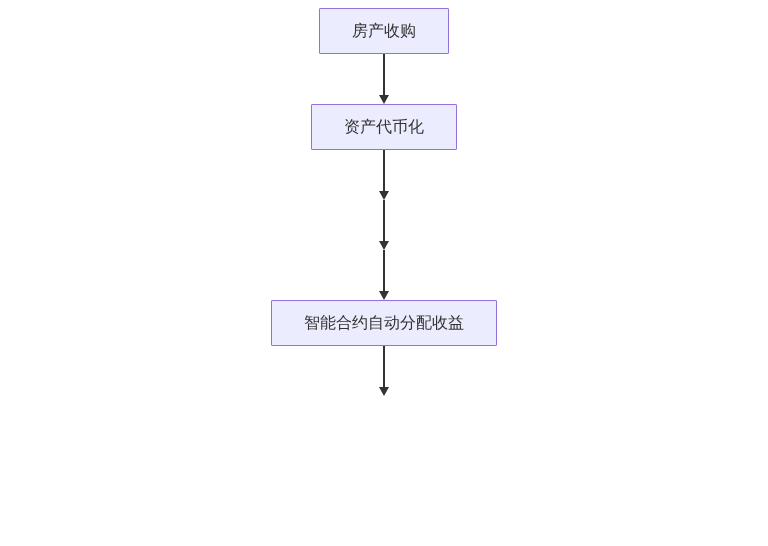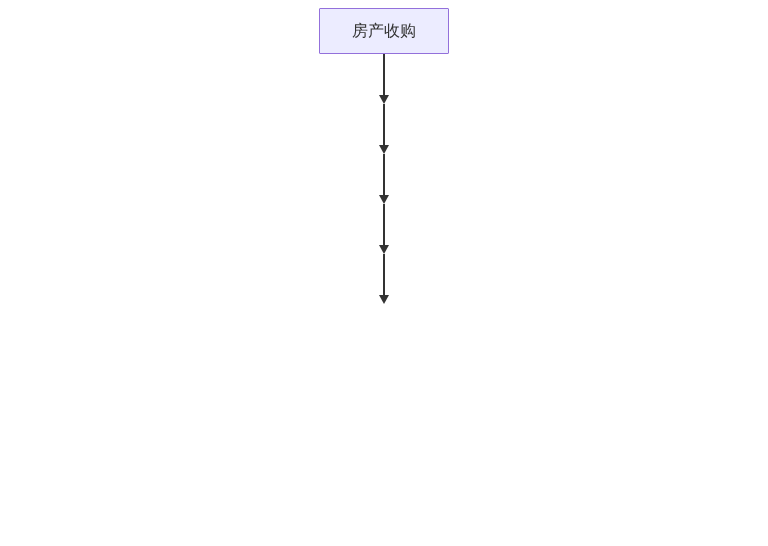--- a/index.html
+++ b/index.html
@@ -58,30 +58,36 @@
 
 <div class="canvas">
   <div class="flow" id="flow">
       <div class="node">
         <span>房产收购</span>
       </div>
       <div class="connector">
         <div class="line"></div>
         <div class="arrowhead"></div>
       </div>
-      <div class="connector">
-        <div class="line"></div>
-        <div class="arrowhead"></div>
+      <div class="node">
+        <span>资产代币化</span>
       </div>
       <div class="connector">
         <div class="line"></div>
         <div class="arrowhead"></div>
       </div>
       <div class="connector">
         <div class="line"></div>
         <div class="arrowhead"></div>
       </div>
       <div class="connector">
         <div class="line"></div>
         <div class="arrowhead"></div>
       </div>
+      <div class="node">
+        <span>智能合约自动分配收益</span>
+      </div>
+      <div class="connector">
+        <div class="line"></div>
+        <div class="arrowhead"></div>
+      </div>
     </div>
 </div>
 
 </body></html>

